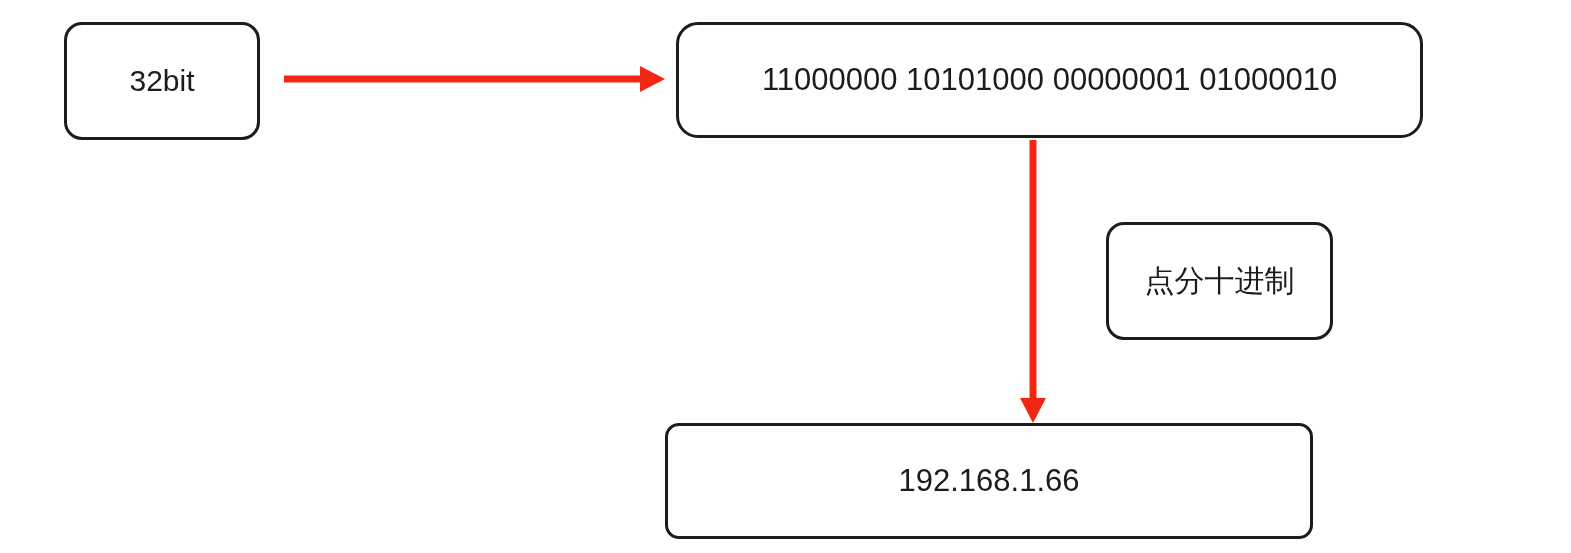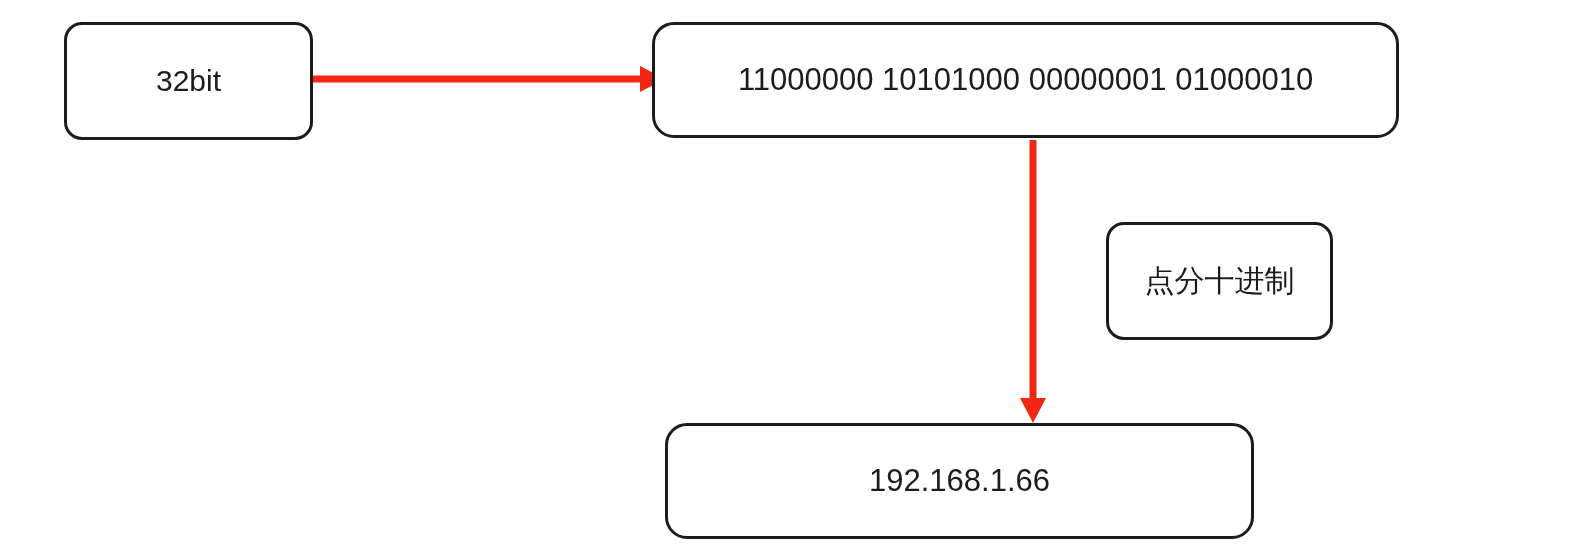--- a/index.html
+++ b/index.html
@@ -25,43 +25,43 @@
     flex-direction: column;
     align-items: center;
     justify-content: center;
     text-align: center;
     z-index: 2;
   }
   .node .line { white-space: nowrap; }
 
   .node-bits {
     left: 64px; top: 22px;
-    width: 249px; height: 118px;
+    width: 196px; height: 118px;
     border-radius: 18px;
     font-size: 30px;
     line-height: 1.32;
   }
   .node-binary {
-    left: 652px; top: 22px;
+    left: 676px; top: 22px;
     width: 747px; height: 116px;
     border-radius: 22px;
     font-size: 31px;
   }
   .node-notation {
     left: 1106px; top: 222px;
     width: 227px; height: 118px;
     border-radius: 18px;
     font-size: 30px;
     line-height: 1.35;
     text-align: center;
   }
   .node-decimal {
     left: 665px; top: 423px;
-    width: 589px; height: 116px;
-    border-radius: 22px;
+    width: 648px; height: 116px;
+    border-radius: 14px;
     font-size: 31px;
   }
   .arrow-layer {
     position: absolute;
     left: 0; top: 0;
     width: 1571px; height: 553px;
     z-index: 1;
     pointer-events: none;
   }
 </style>

